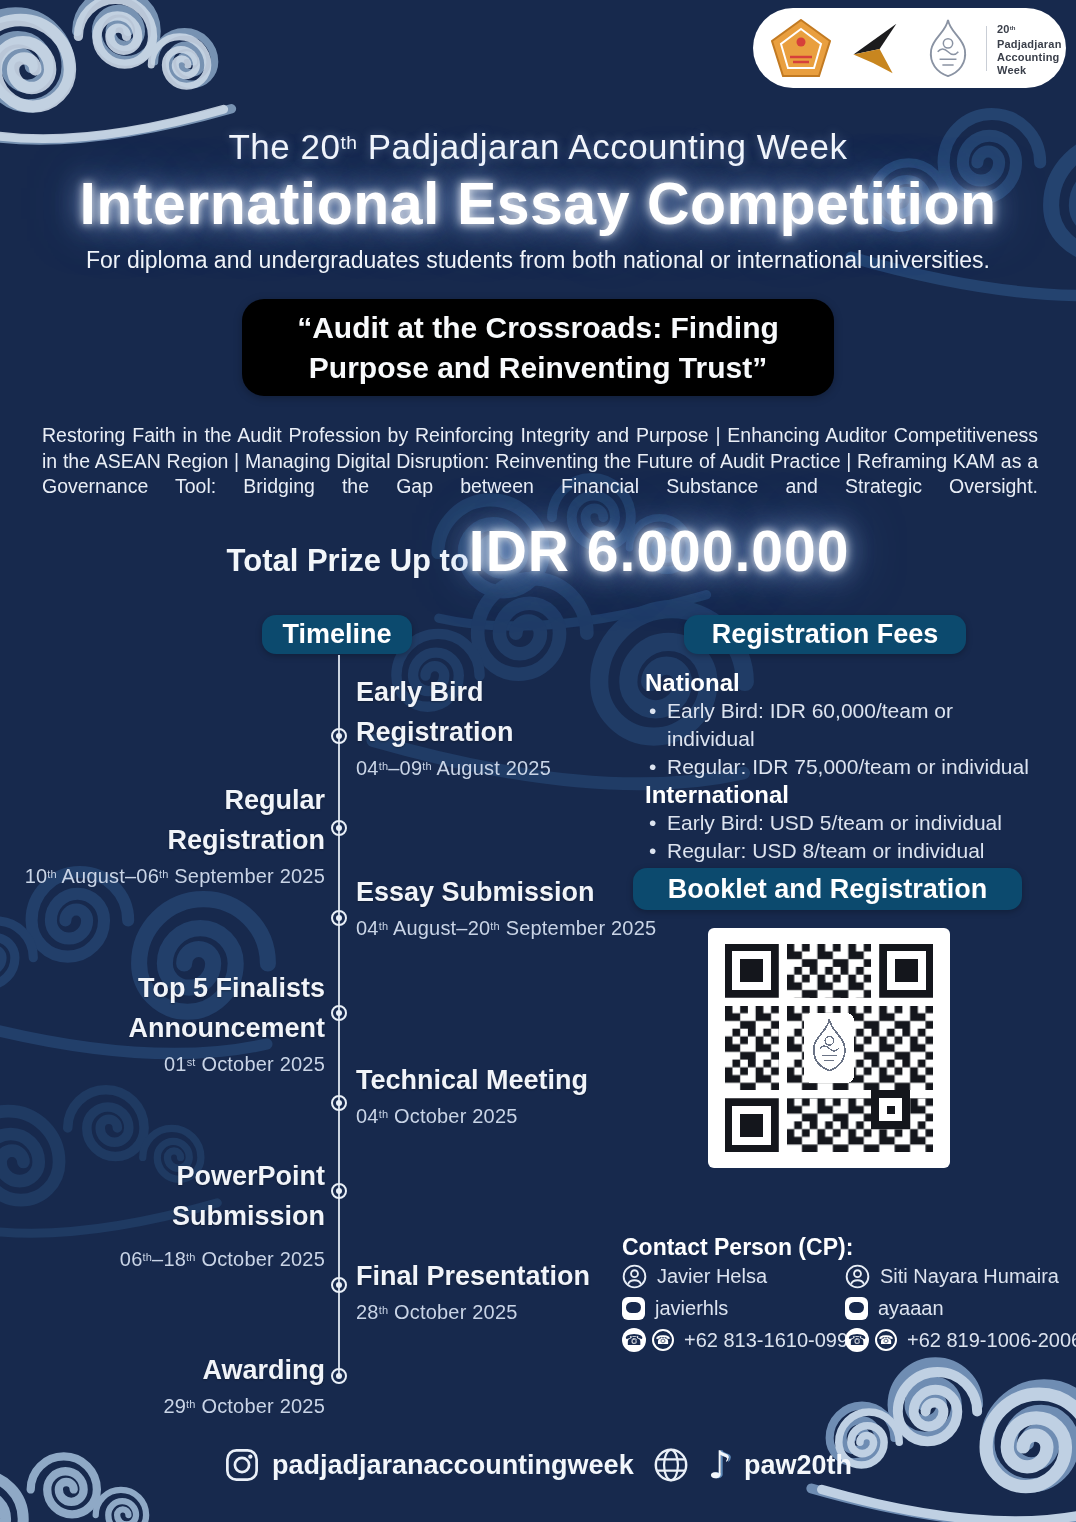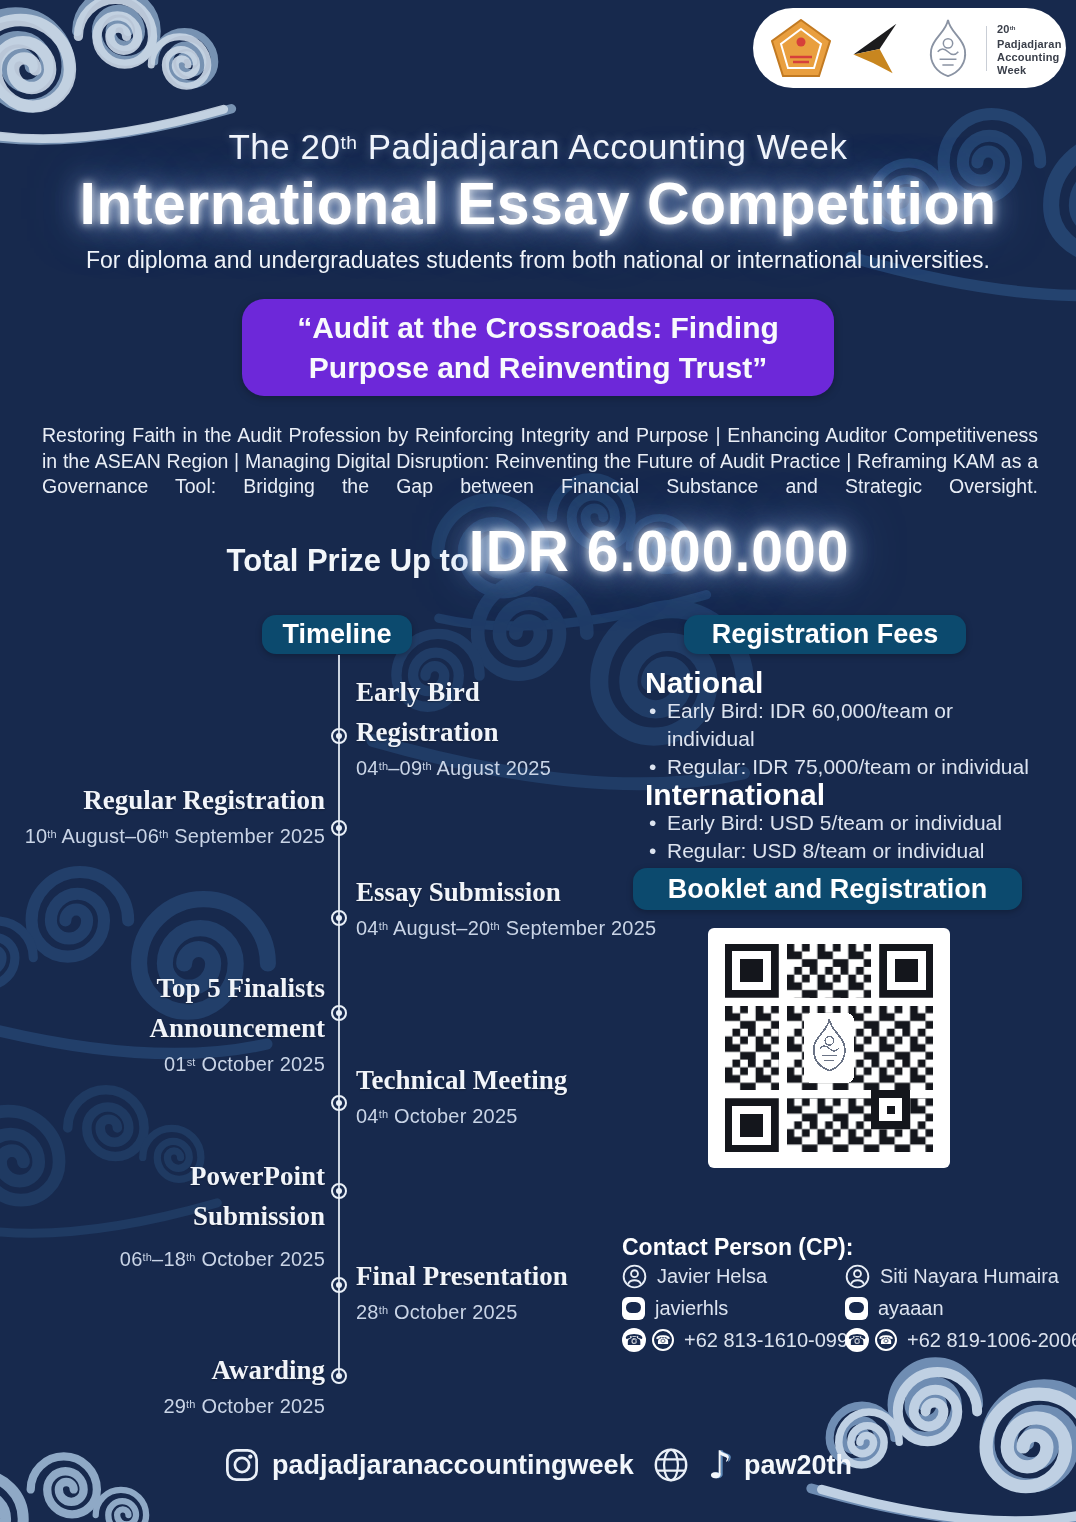--- a/index.html
+++ b/index.html
@@ -26,21 +26,21 @@
   .kicker{position:absolute;z-index:1;left:0;right:0;top:127px;text-align:center;
     font-size:35px;font-weight:400;color:#F3F7FC;letter-spacing:.5px;
     text-shadow:0 0 10px rgba(190,215,255,.35);}
   .main-title{position:absolute;z-index:1;left:0;right:0;top:170px;text-align:center;
     font-size:59px;font-weight:700;color:#ffffff;letter-spacing:.5px;
     text-shadow:0 0 10px rgba(255,255,255,.95),0 0 26px rgba(170,205,255,.85),0 0 52px rgba(120,170,255,.55);}
   .subtitle{position:absolute;z-index:1;left:0;right:0;top:247px;text-align:center;
     font-size:23px;font-weight:500;color:#EFF3F9;}
 
   .quote-box{position:absolute;z-index:1;left:242px;top:299px;width:592px;height:97px;
-    background:#6d28d9;border-radius:22px;display:flex;align-items:center;justify-content:center;
+    background:#000000;border-radius:22px;display:flex;align-items:center;justify-content:center;
     padding:0 14px;box-shadow:0 2px 8px rgba(0,0,0,.25);}
   .quote-box .q{font-size:30px;font-weight:700;line-height:40px;text-align:center;color:#F8FAFC;}
 
   .topics{position:absolute;z-index:1;left:42px;top:423px;width:996px;
     font-size:19.5px;line-height:25.6px;font-weight:500;color:#E9EEF6;
     text-align:justify;text-align-last:justify;}
 
   .prize-row{position:absolute;z-index:1;left:0;right:0;top:518px;display:flex;
     justify-content:center;align-items:baseline;}
   .prize-label{font-size:31px;font-weight:700;color:#F2F6FA;}
@@ -57,29 +57,29 @@
   
   .tl-line{position:absolute;z-index:1;left:338px;top:655px;width:2px;height:723px;
     background:rgba(235,242,250,.85);}
   .tl-node{position:absolute;z-index:1;left:331px;width:16px;height:16px;border-radius:50%;
     border:2px solid #E9EFF7;}
   .tl-node::after{content:"";position:absolute;left:50%;top:50%;width:6px;height:6px;margin:-3px 0 0 -3px;
     border-radius:50%;background:#E9EFF7;}
   .event{position:absolute;z-index:1;}
   .event.right{left:356px;width:330px;text-align:left;}
   .event.left{left:18px;width:307px;text-align:right;}
-  .event-title{font-family:Liberation Serif, serif;font-weight:700;font-size:27px;line-height:40px;
+  .event-title{font-family:Liberation Sans, sans-serif;font-weight:700;font-size:27px;line-height:40px;
     color:#F1F4F9;text-shadow:0 1px 2px rgba(0,0,0,.3);}
   .event.right .event-title{width:240px;}
   .event.left .event-title{width:260px;margin-left:auto;}
   .event-date{margin-top:5px;font-size:20px;color:#C9D4E6;letter-spacing:.2px;}
 
   
   .fees{position:absolute;z-index:1;left:645px;top:669px;width:400px;}
-  .fee-label{font-size:30px;font-weight:700;color:#ffffff;line-height:28px;}
+  .fee-label{font-size:24px;font-weight:700;color:#ffffff;line-height:28px;}
   .fees ul{margin:0;padding:0;list-style:none;}
   .fees li{position:relative;padding-left:22px;font-size:21px;color:#DCE3EF;line-height:28px;}
   .fees li::before{content:"•";position:absolute;left:4px;color:#DCE3EF;}
 
   
   .qr-box{position:absolute;z-index:1;left:708px;top:928px;width:242px;height:240px;
     background:#ffffff;border-radius:6px;padding:8px;}
   .qr-box svg{width:100%;height:100%;}
   .booklet-link{position:absolute;z-index:1;left:633px;top:1184px;width:389px;text-align:center;
     font-size:23px;font-weight:700;color:#F3F7FB;text-decoration:underline;text-underline-offset:4px;cursor:pointer;}

